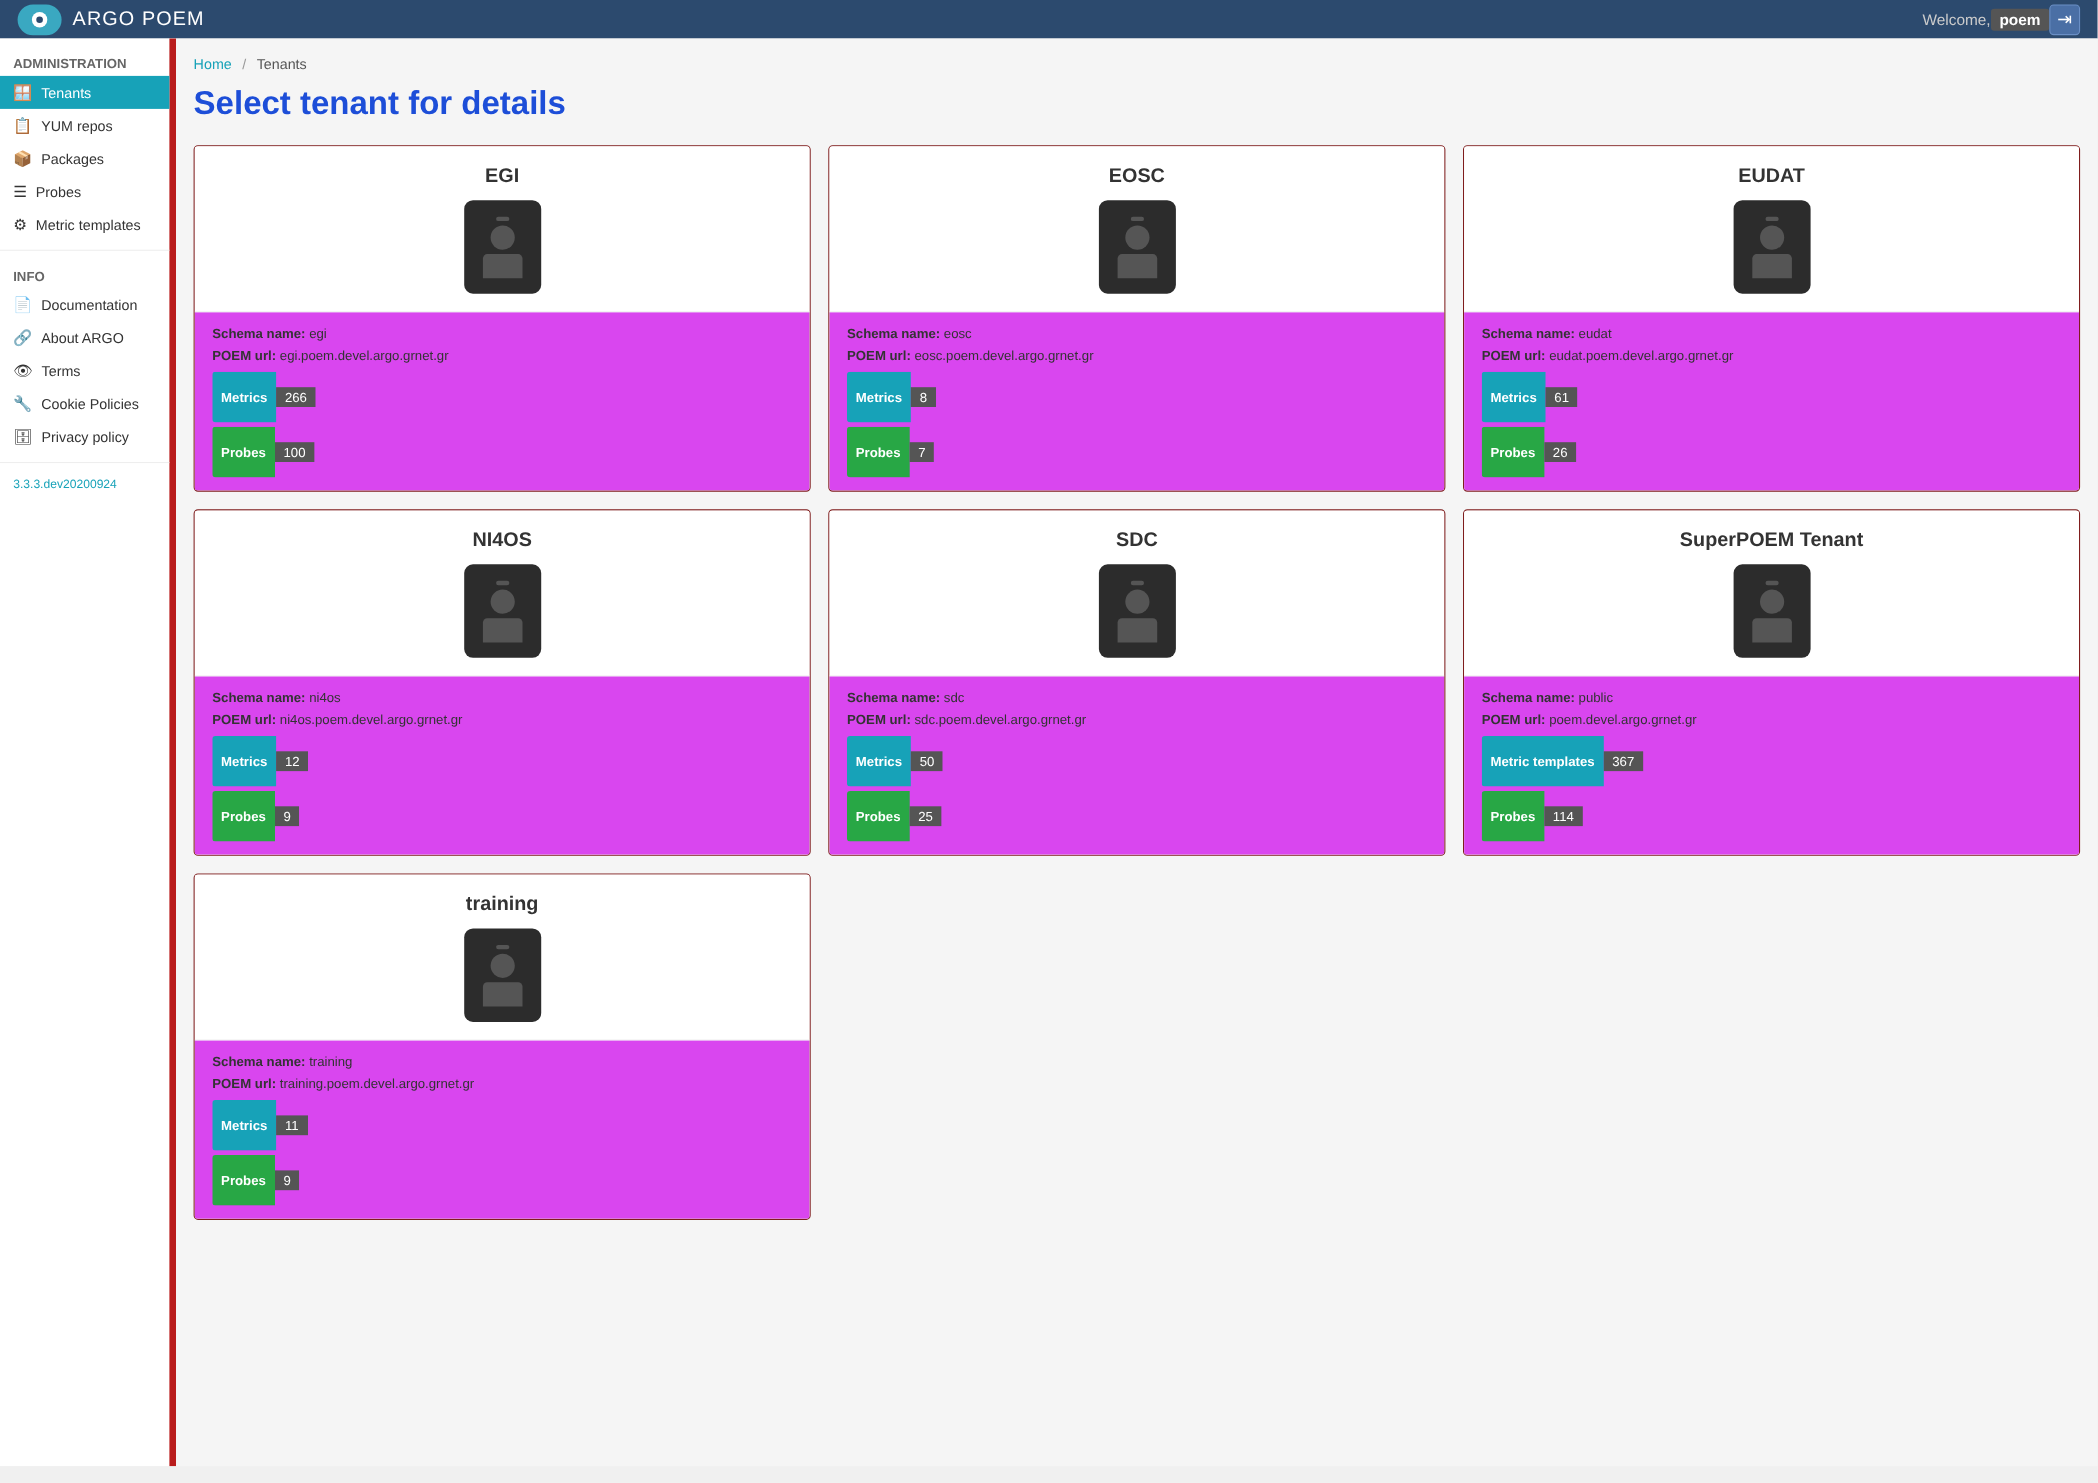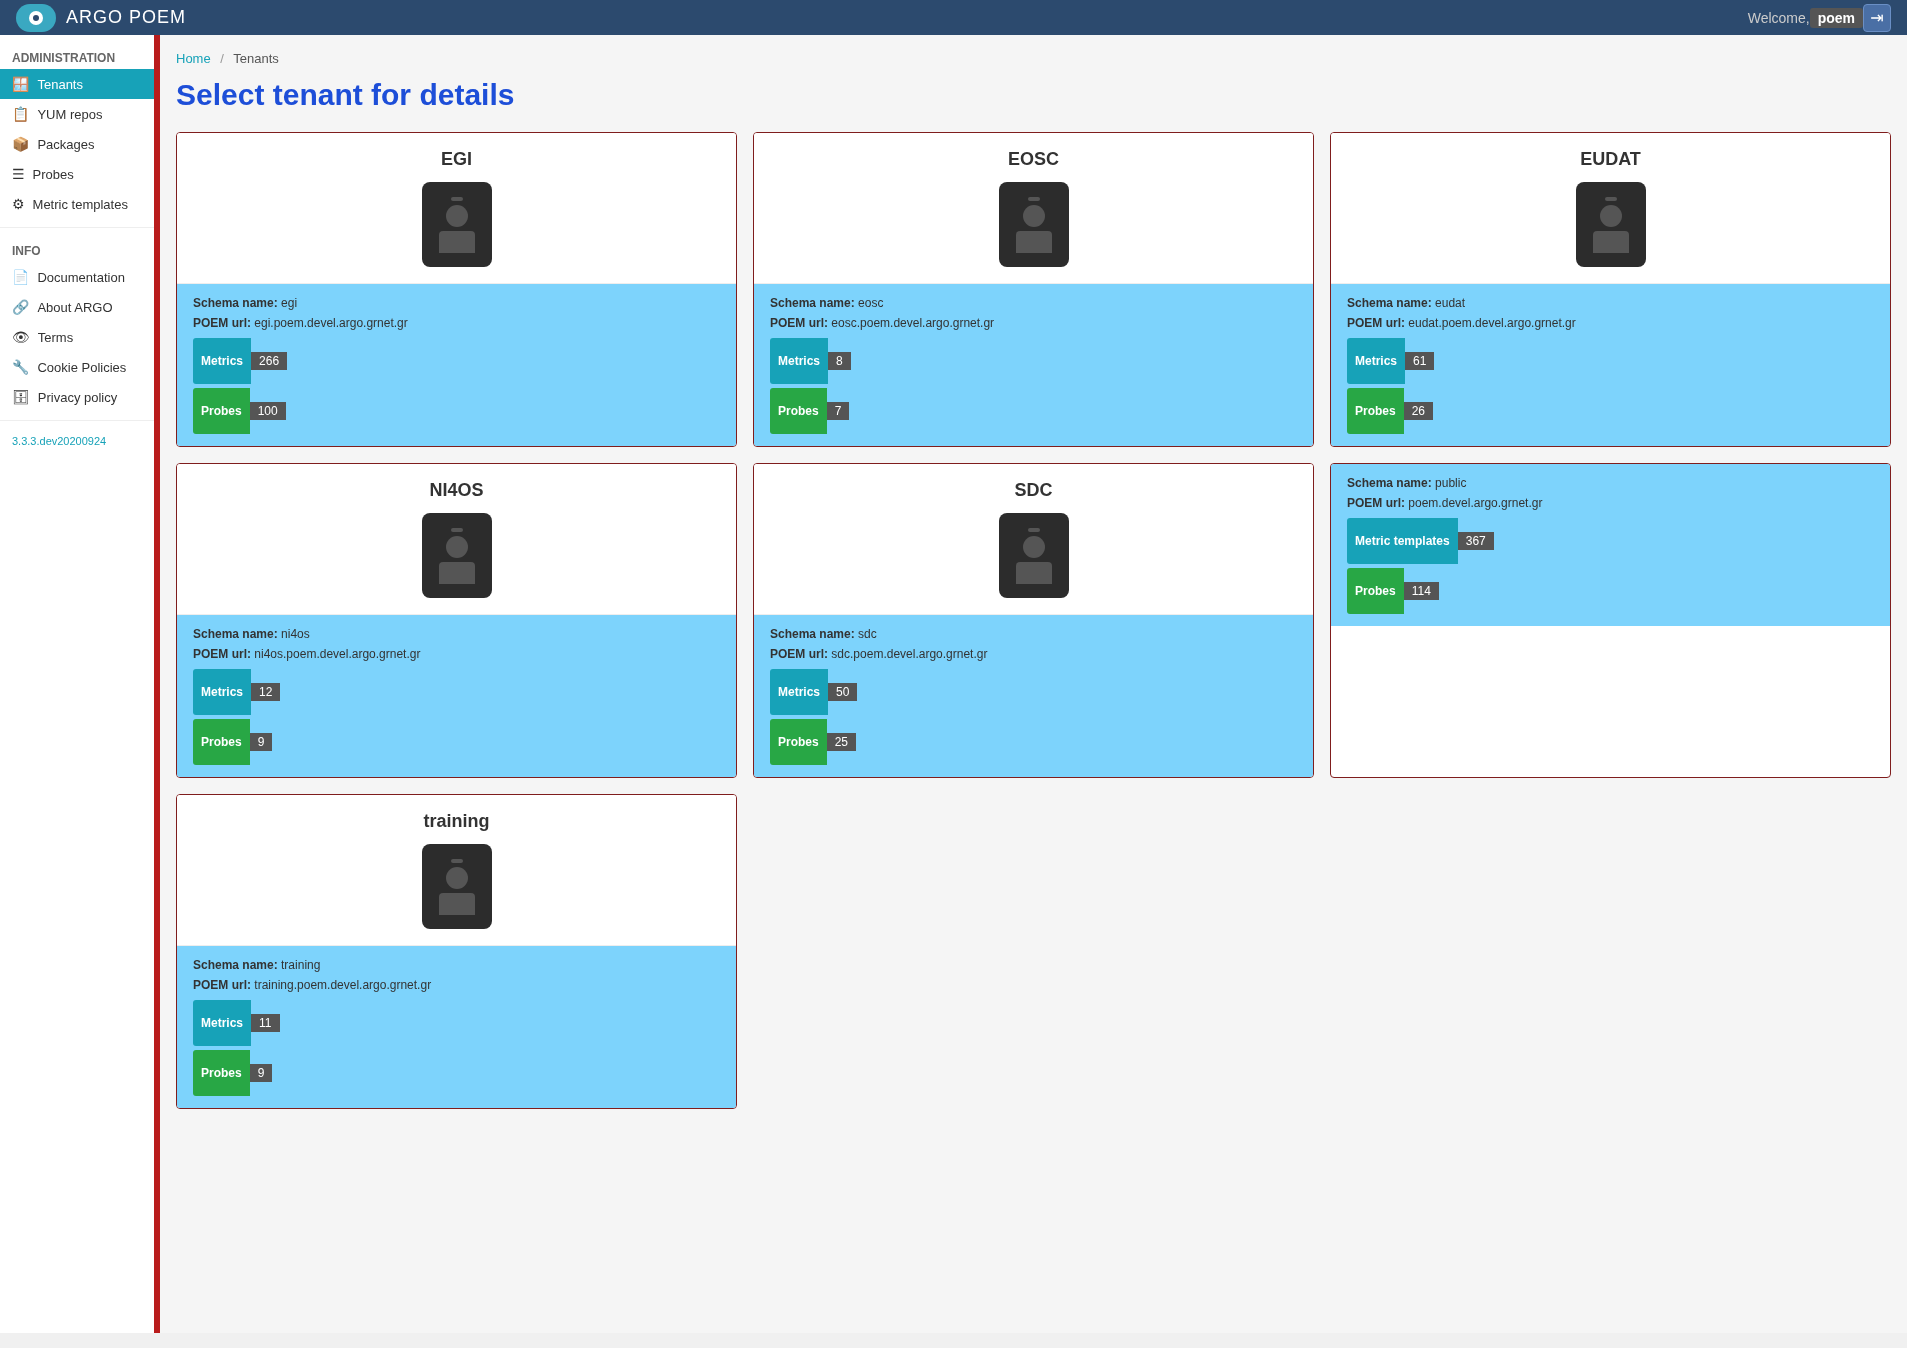--- a/index.html
+++ b/index.html
@@ -169,21 +169,21 @@
       background: #555;
       border-radius: 50%;
     }
     .tenant-avatar .avatar-body {
       width: 36px; height: 22px;
       background: #555;
       border-radius: 4px 4px 0 0;
     }
     .tenant-card-body {
       padding: 12px 16px;
-      background: #7dd3fc;
+      background: #d946ef;
     }
     .tenant-schema, .tenant-url {
       font-size: 12px;
       color: #333;
       margin-bottom: 6px;
     }
     .tenant-schema strong, .tenant-url strong { font-weight: bold; }
     .tenant-badges { margin-top: 8px; display: flex; flex-direction: column; gap: 4px; }
     .badge {
       display: inline-flex;
@@ -430,20 +430,28 @@
           <span class="badge-count">50</span>
         </div>
         <div class="badge probes">
           <span class="badge-label">Probes</span>
           <span class="badge-count">25</span>
         </div>
         </div>
       </div>
         </div>
         <div class="tenant-card">
+      <div class="tenant-card-header">
+        <div class="tenant-card-name">SuperPOEM Tenant</div>
+        <div class="tenant-avatar">
+          <div class="avatar-top"></div>
+          <div class="avatar-person"></div>
+          <div class="avatar-body"></div>
+        </div>
+      </div>
       <div class="tenant-card-body">
         <div class="tenant-schema">
           <strong>Schema name:</strong> public
         </div>
         <div class="tenant-url">
           <strong>POEM url:</strong> poem.devel.argo.grnet.gr
         </div>
         <div class="tenant-badges">
 
         <div class="badge metric-templates">

